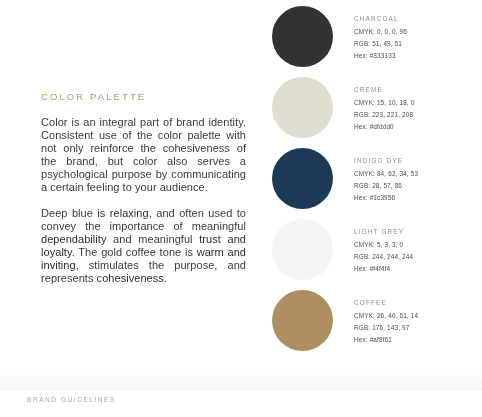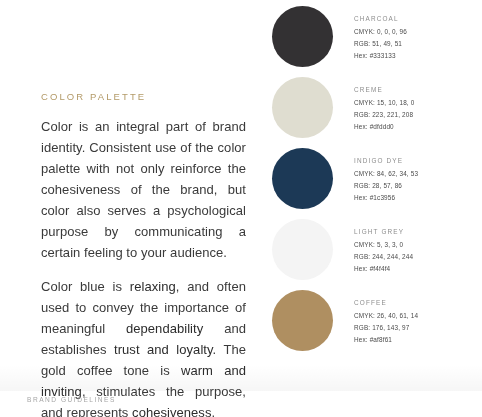--- a/index.html
+++ b/index.html
@@ -33,22 +33,22 @@
   .section-title {
     font-size: 9.5px;
     letter-spacing: 2.1px;
     color: #b39a68;
     font-weight: 400;
     margin: 0 0 14px 0;
     text-transform: uppercase;
     white-space: nowrap;
   }
   .body-par {
-    font-size: 13px;
-    line-height: 21px;
+    font-size: 11px;
+    line-height: 13px;
     color: #3a3a3a;
     margin: 0;
     text-align: justify;
     letter-spacing: 0.05px;
   }
   .body-par + .body-par {
     margin-top: 13px;
   }
   .body-par b {
     font-weight: 400;
@@ -121,21 +121,21 @@
 </head>
 <body>
 
 <div class="page">
 
   <div class="left-col">
     <h2 class="section-title">COLOR PALETTE</h2>
 
     <p class="body-par">Color is an integral part of brand identity. Consistent use of the color palette with not only reinforce the cohesiveness of the brand, but color also serves a psychological purpose by communicating a certain feeling to your audience.</p>
 
-    <p class="body-par"><span>Color blue is </span><b>relaxing</b><span>, and often used to convey the importance of meaningful </span><b>dependability</b><span> and establishes </span><b>trust and loyalty</b><span>. The gold coffee tone is </span><b>warm and inviting</b><span>, stimulates the purpose, and represents </span><b>cohesiveness</b><span>.</span></p>
+    <p class="body-par"><span>Deep blue is </span><b>relaxing</b><span>, and often used to convey the importance of meaningful </span><b>dependability</b><span> and meaningful </span><b>trust and loyalty</b><span>. The gold coffee tone is </span><b>warm and inviting</b><span>, stimulates the purpose, and represents </span><b>cohesiveness</b><span>.</span></p>
   </div>
 
   <div class="swatch-col">
     <div class="swatch-row">
       <div class="swatch-dot" style="background: rgb(51, 49, 51);"></div>
       <div class="swatch-info">
         <div class="swatch-name">CHARCOAL</div>
         <div class="swatch-spec">CMYK: 0, 0, 0, 96</div>
         <div class="swatch-spec">RGB: 51, 49, 51</div>
         <div class="swatch-spec">Hex: #333133</div>

